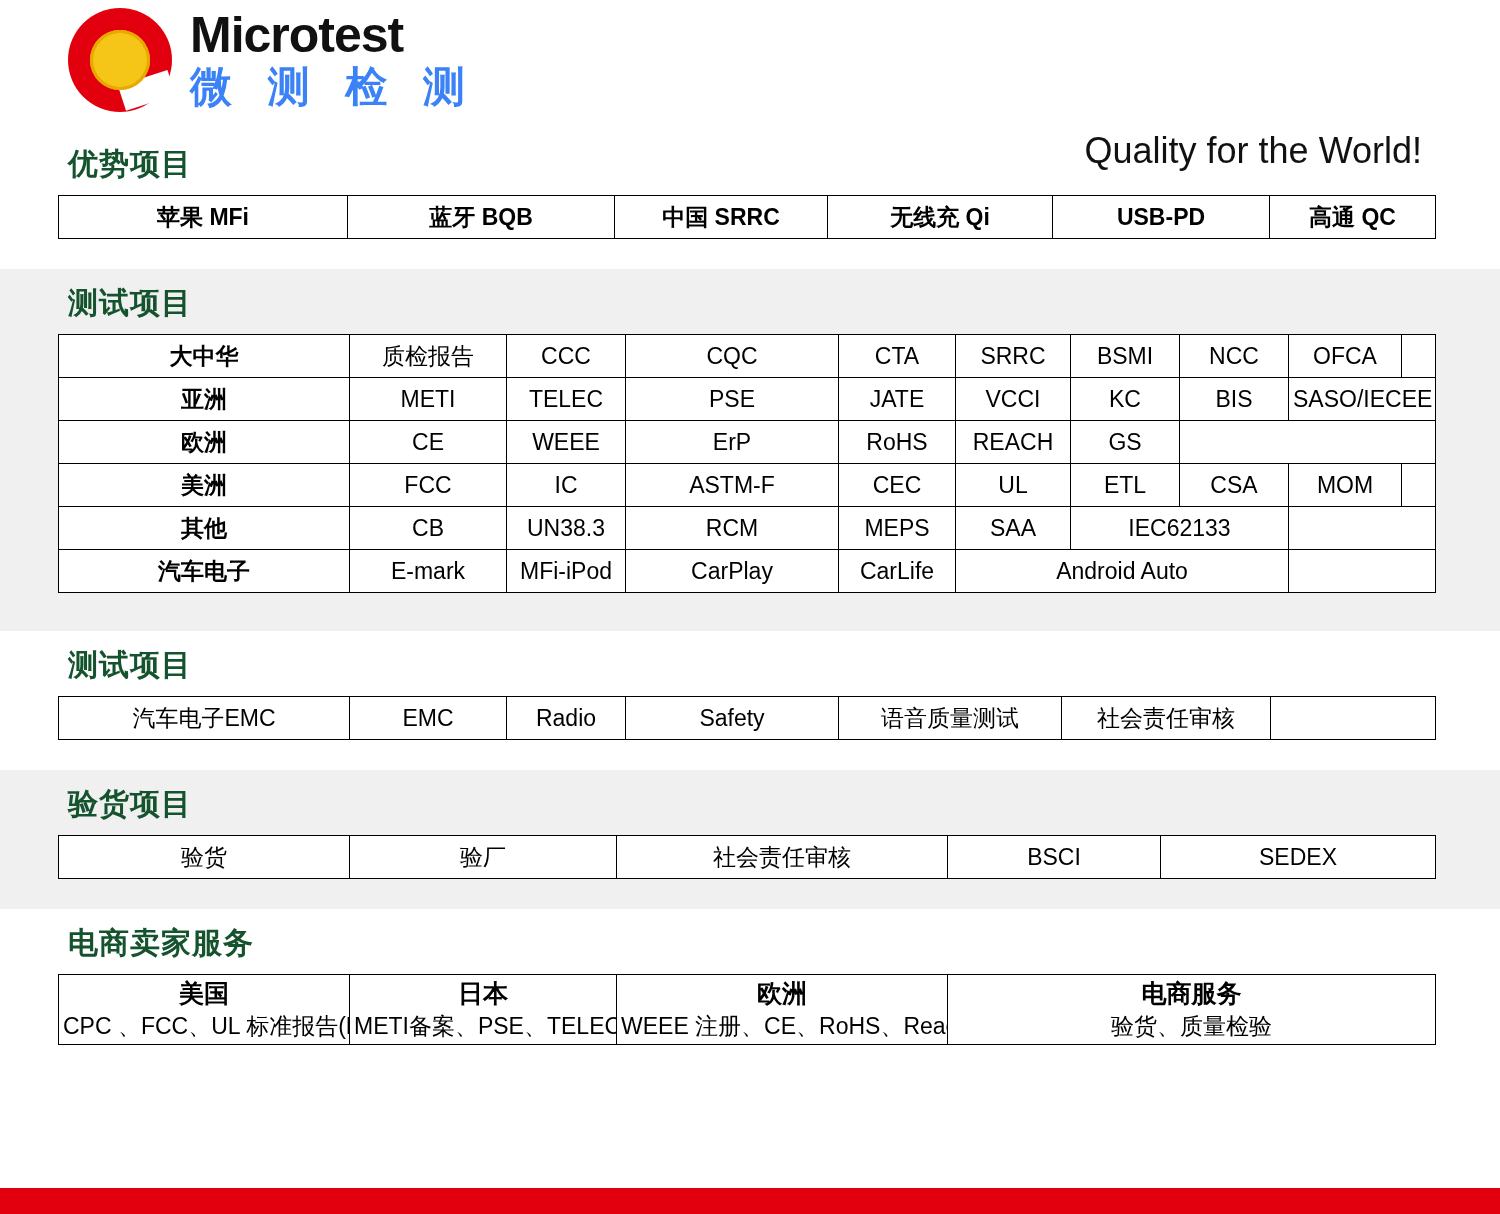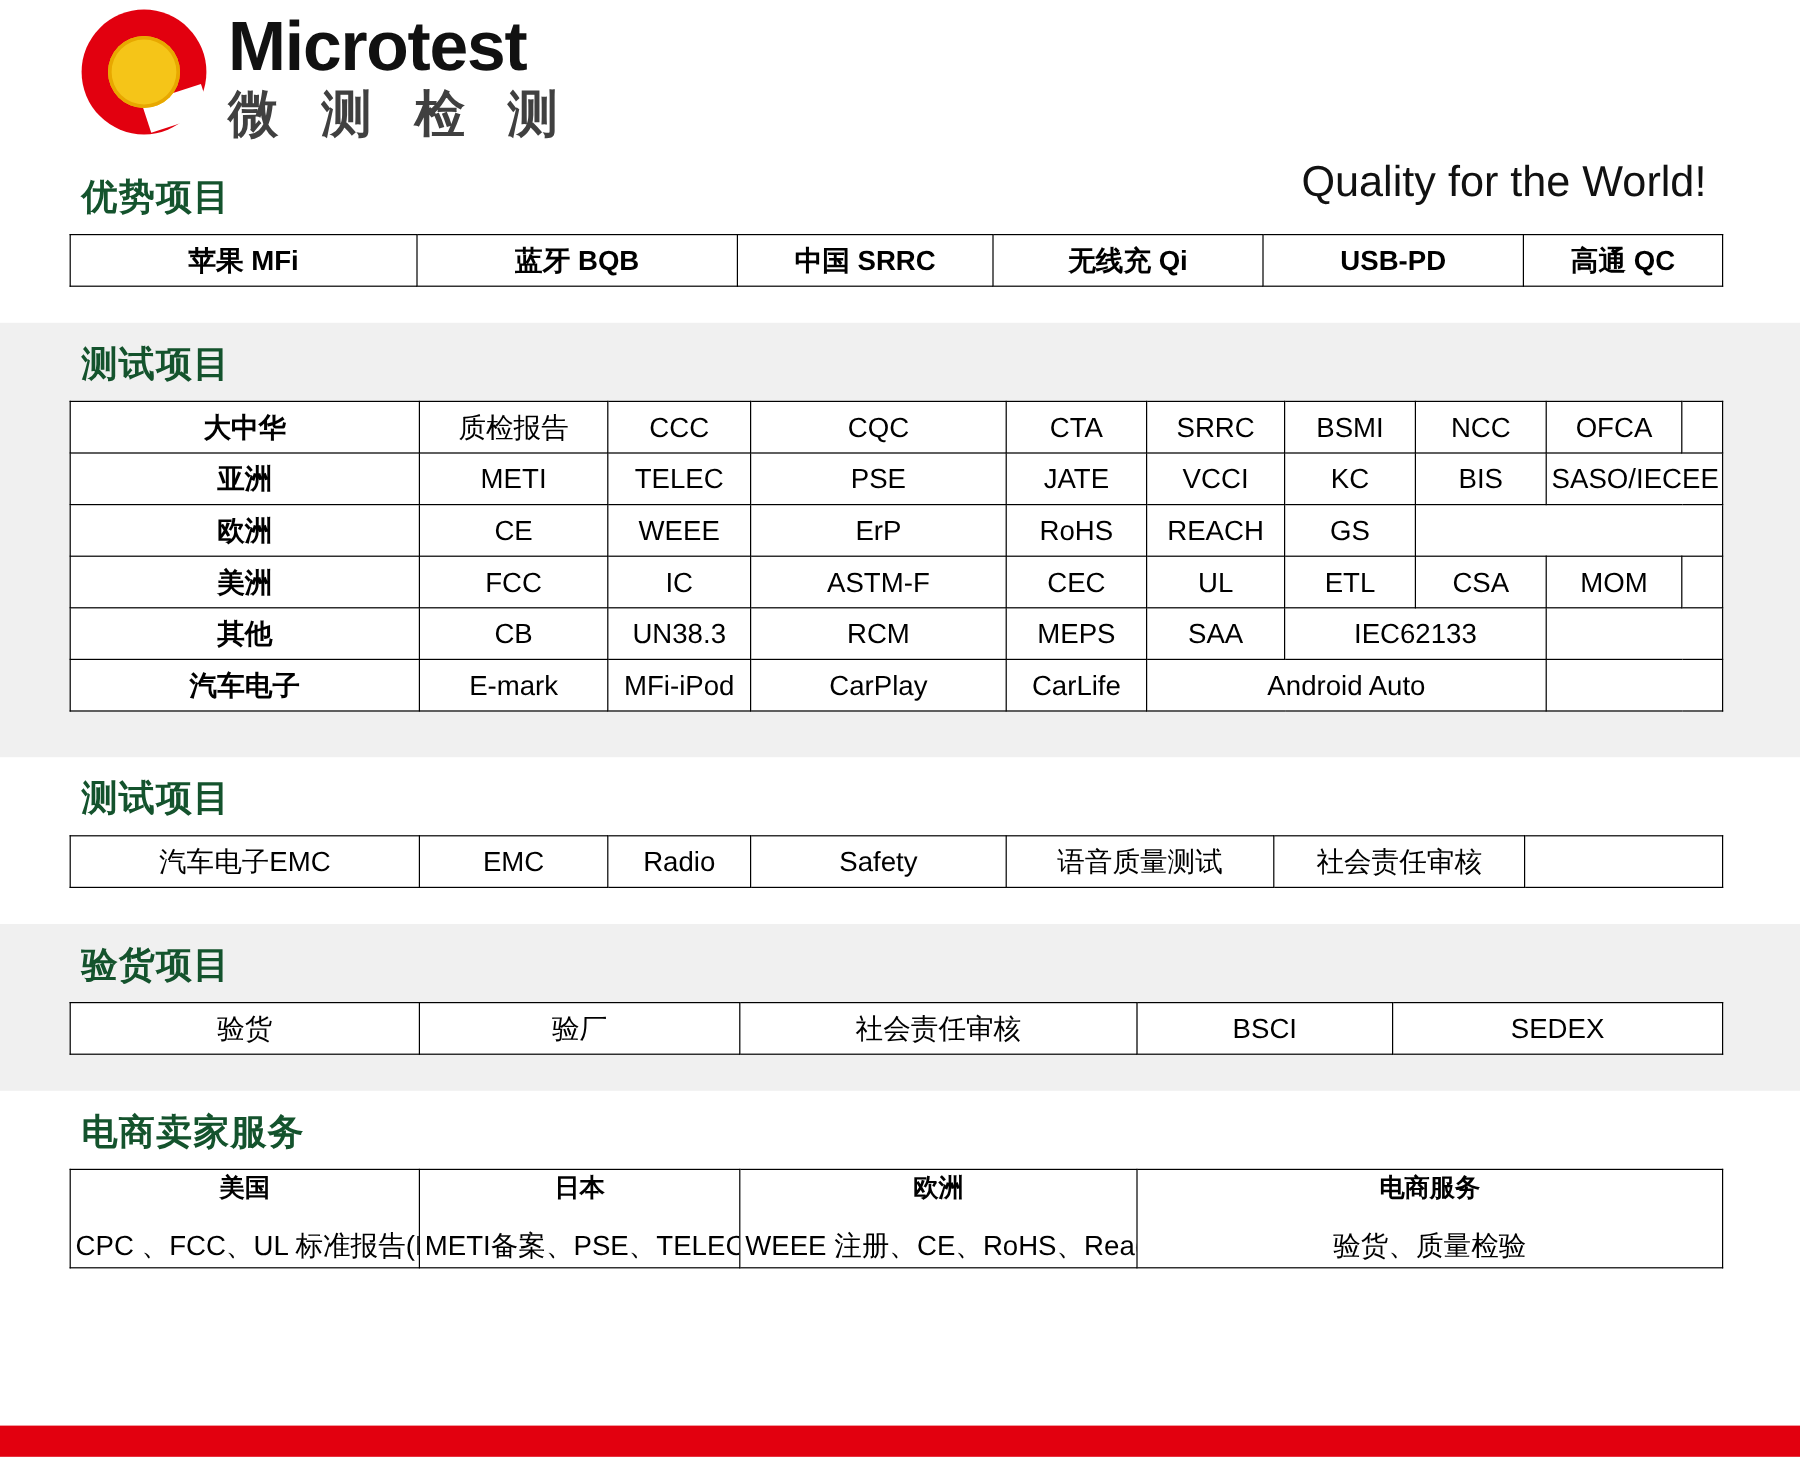--- a/index.html
+++ b/index.html
@@ -56,33 +56,33 @@
     height: 26px;
     background: #ffffff;
     transform: rotate(-18deg);
     transform-origin: left top;
   }
   .logo-text {
     margin-left: 18px;
     margin-top: 2px;
   }
   .logo-title {
-    font-size: 58px;
+    font-size: 50px;
     font-weight: bold;
     letter-spacing: -1px;
     line-height: 1.0;
     color: #111111;
   }
   .logo-sub {
     font-size: 42px;
     font-weight: bold;
     letter-spacing: 12px;
     line-height: 1.1;
     margin-top: 4px;
-    color: #404040;
+    color: #3b82f6;
   }
   .tagline {
     position: absolute;
     right: 78px;
     top: 130px;
     font-size: 36px;
     color: #111111;
     white-space: nowrap;
   }
 
@@ -144,22 +144,22 @@
     height: 118px;
     vertical-align: middle;
     font-size: 23px;
     line-height: 1.35;
     white-space: normal;
     padding: 6px 8px;
   }
   .ecom-head {
     font-weight: bold;
     display: block;
-    margin-bottom: 18px;
-    font-size: 21px;
+    margin-bottom: 0;
+    font-size: 25px;
   }
   .ecom-body {
     display: block;
   }
 
   .spacer-sm { height: 14px; }
   .spacer-md { height: 22px; }
 
   
   .footer-bar {

